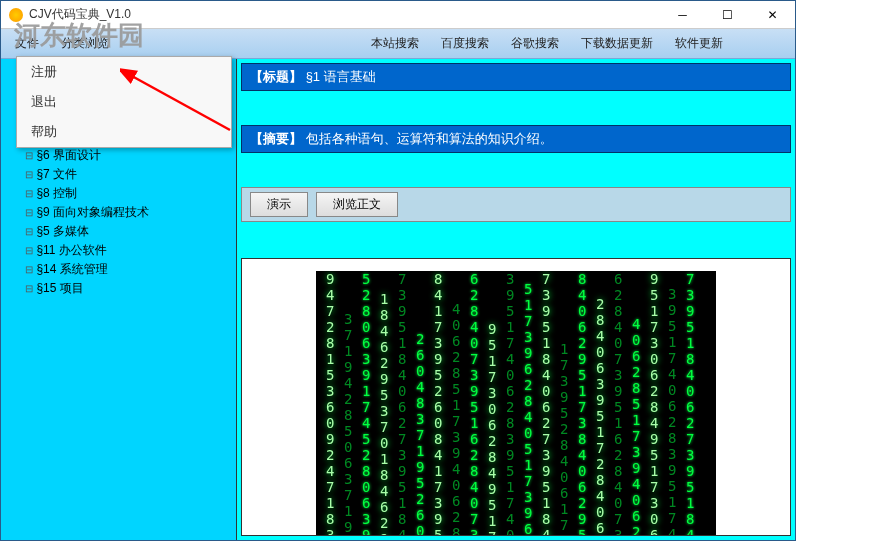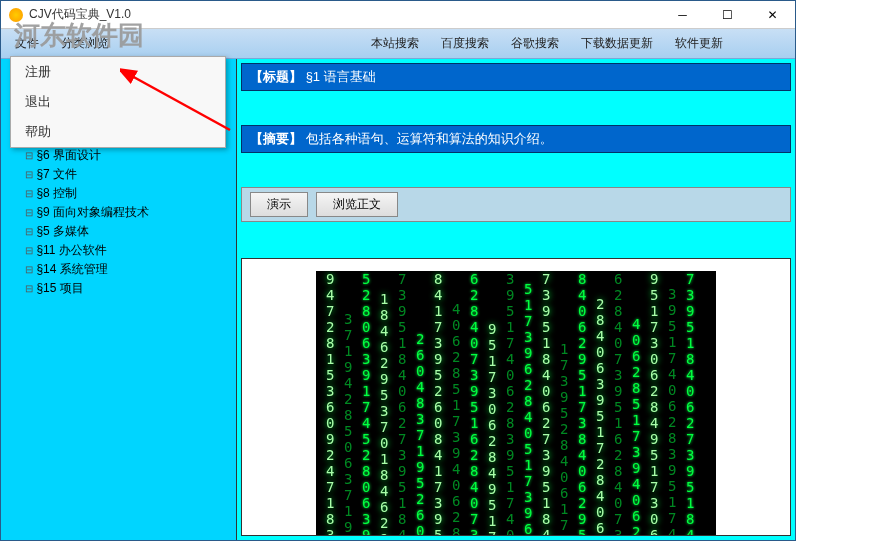--- a/index.html
+++ b/index.html
@@ -31,21 +31,21 @@
     
     .button-row { background: #b8d8e8; border: 1px solid #888; padding: 4px 8px; display: flex; gap: 8px; margin-bottom: 4px; }
     .action-btn { background: linear-gradient(to bottom, #f5f5f5, #ddd); border: 1px solid #888; padding: 3px 16px; font-size: 12px; cursor: pointer; }
     
     .preview-area { flex: 1; background: #fff; border: 1px solid #333; display: flex; align-items: flex-start; justify-content: center; padding-top: 12px; overflow: hidden; }
     .matrix-canvas { width: 400px; height: 340px; background: #000; position: relative; overflow: hidden; }
     .matrix-col { position: absolute; top: 0; font-family: monospace; font-size: 14px; line-height: 16px; color: #00ff41; text-shadow: 0 0 3px #00ff41; white-space: pre; }
     .matrix-col.dim { color: #008822; text-shadow: none; }
     .matrix-col.bright { color: #aaffaa; text-shadow: 0 0 6px #00ff41; }
     
-    .dropdown { position: absolute; top: 56px; left: 10px; width: 216px; background: #f8f8f8; border: 1px solid #aaa; box-shadow: 2px 2px 5px rgba(0,0,0,0.3); z-index: 100; }
+    .dropdown { position: absolute; top: 56px; left: 16px; width: 216px; background: #f8f8f8; border: 1px solid #aaa; box-shadow: 2px 2px 5px rgba(0,0,0,0.3); z-index: 100; }
     .dropdown-item { padding: 6px 14px; font-size: 13px; color: #333; cursor: pointer; }
     
     .watermark { position: absolute; top: 18px; left: 14px; z-index: 200; opacity: 0.9; pointer-events: none; }
     .watermark-main { font-size: 26px; font-weight: bold; color: #999; font-family: Liberation Serif, serif; }
     .watermark-url { font-size: 13px; color: #aaa; font-family: Arial; }
     
     .arrow { position: absolute; top: 60px; left: 120px; z-index: 150; pointer-events: none; }
   </style>
 </head>
 <body>

